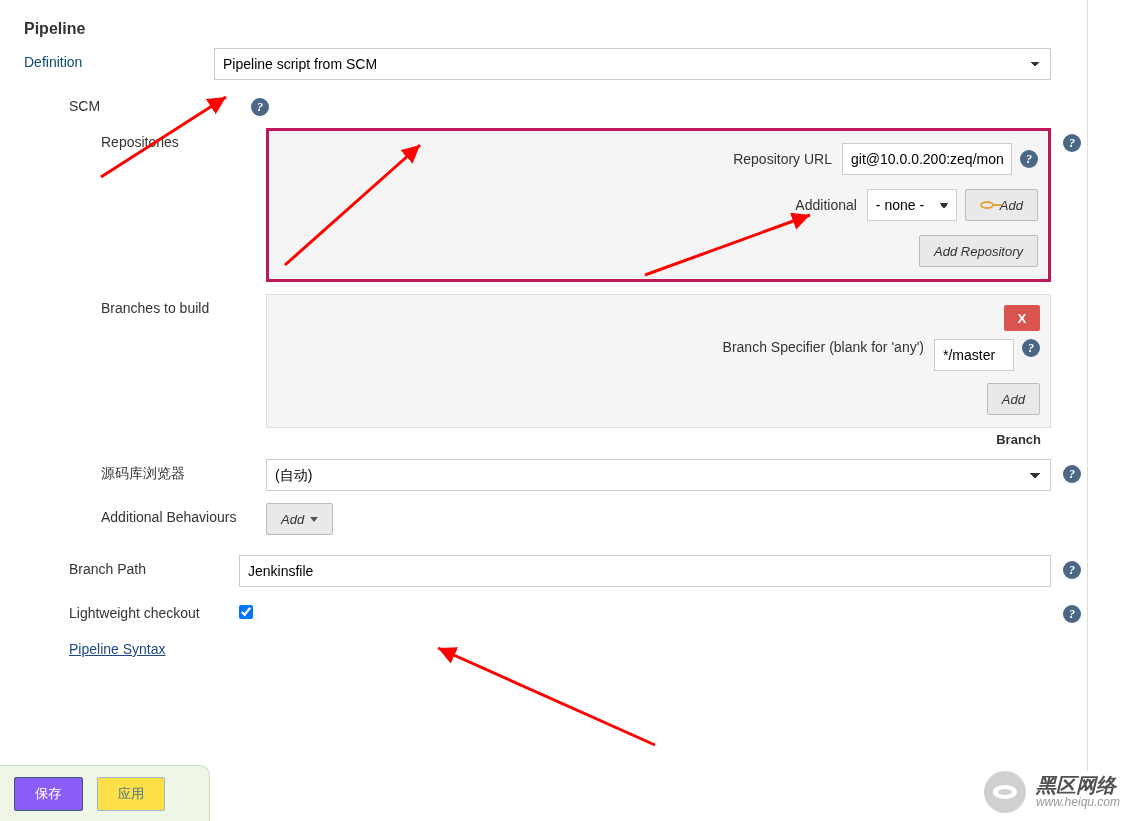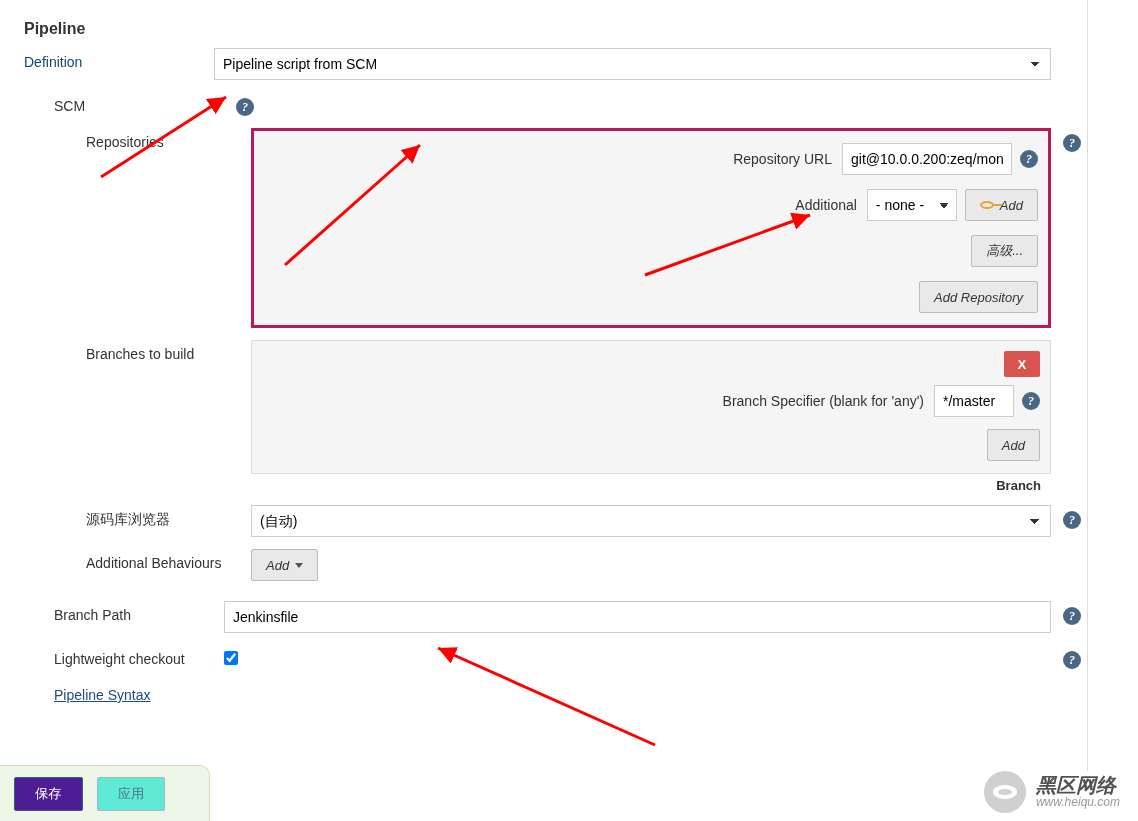--- a/index.html
+++ b/index.html
@@ -4,42 +4,42 @@
 <style>
 * { box-sizing: border-box; margin: 0; padding: 0; }
 body { font-family: Helvetica, Arial, sans-serif; font-size: 14px; color: #333; background: #fff; width: 1138px; height: 821px; position: relative; }
 .main-panel { position: absolute; left: 0; top: 0; right: 50px; bottom: 50px; border-right: 1px solid #ddd; padding: 20px 6px 20px 24px; }
 h2 { font-size: 16px; font-weight: bold; margin-bottom: 10px; }
 .row { display: flex; align-items: flex-start; margin-bottom: 12px; }
 .label-col { width: 190px; padding-top: 6px; color: #0c4a6e; }
 .label-col-2 { width: 170px; padding-top: 6px; color: #333; }
 .label-col-3 { width: 165px; padding-top: 6px; color: #333; }
 .field-col { flex: 1; }
-.indent-1 { margin-left: 30px; }
+.indent-1 { margin-left: 45px; }
 .indent-2 { margin-left: 32px; }
 select { width: 100%; height: 32px; border: 1px solid #ccc; background: #fff; padding: 0 8px; font-size: 14px; appearance: none; background-image: linear-gradient(45deg, transparent 50%, #333 50%), linear-gradient(135deg, #333 50%, transparent 50%); background-position: calc(100% - 15px) 13px, calc(100% - 10px) 13px; background-size: 5px 5px, 5px 5px; background-repeat: no-repeat; }
 input[type="text"] { height: 32px; border: 1px solid #ccc; padding: 0 8px; font-size: 14px; background: #fff; }
 input[type="checkbox"] { width: 14px; height: 14px; }
 .help-icon { display: inline-flex; width: 18px; height: 18px; border-radius: 50%; background: #4a6785; color: #fff; align-items: center; justify-content: center; font-size: 12px; font-weight: bold; font-style: italic; font-family: serif; margin-left: 8px; flex-shrink: 0; }
 .help-col { width: 30px; display: flex; justify-content: flex-end; align-items: flex-start; padding-top: 6px; }
 .repo-box { border: 3px solid #be185d; background: #f5f5f5; padding: 12px 10px; position: relative; }
 .repo-field-row { display: flex; align-items: center; margin-bottom: 14px; justify-content: flex-end; }
 .repo-field-row .rlabel { color: #333; margin-right: 10px; }
 .cred-sel { height: 32px; border: 1px solid #ccc; padding: 0 24px 0 8px; background: #fff; appearance: none; background-image: linear-gradient(45deg, transparent 50%, #333 50%), linear-gradient(135deg, #333 50%, transparent 50%); background-position: calc(100% - 12px) 13px, calc(100% - 7px) 13px; background-size: 5px 5px, 5px 5px; background-repeat: no-repeat; }
 .btn { display: inline-flex; align-items: center; justify-content: center; height: 32px; padding: 0 14px; border: 1px solid #bbb; background: #e9e9e9; color: #333; font-size: 13px; cursor: pointer; border-radius: 2px; font-style: italic; }
 .btn-key { gap: 6px; }
 .key-icon { display: inline-block; width: 14px; height: 8px; border: 2px solid #e6a23c; border-radius: 50%; position: relative; }
 .key-icon::after { content: ""; position: absolute; left: 10px; top: 1px; width: 10px; height: 2px; background: #e6a23c; }
 .del-btn { width: 36px; height: 26px; background: #d9534f; color: #fff; border: none; font-weight: bold; border-radius: 2px; cursor: pointer; }
 .branch-box { border: 1px solid #ddd; background: #f5f5f5; padding: 10px 10px 12px; position: relative; }
 .branch-label-below { text-align: right; font-size: 13px; font-weight: bold; color: #333; padding: 4px 10px 0 0; }
 .link { color: #204a87; text-decoration: underline; cursor: pointer; }
 .footer-bar { position: absolute; left: 0; bottom: 0; width: 210px; height: 56px; background: #eef6e8; border-top: 1px solid #cde0bd; border-right: 1px solid #cde0bd; border-top-right-radius: 10px; display: flex; align-items: center; padding: 0 14px; gap: 14px; }
-.save-btn { background: #4c1d95; color: #fff; border: 1px solid #3a5d70; height: 34px; padding: 0 20px; cursor: pointer; border-radius: 2px; }
-.apply-btn { background: #5eead4; color: #4b758b; border: 1px solid #9db8c9; height: 34px; padding: 0 20px; cursor: pointer; border-radius: 2px; }
+.save-btn { background: #8b5cf6; color: #fff; border: 1px solid #3a5d70; height: 34px; padding: 0 20px; cursor: pointer; border-radius: 2px; }
+.apply-btn { background: #fde047; color: #4b758b; border: 1px solid #9db8c9; height: 34px; padding: 0 20px; cursor: pointer; border-radius: 2px; }
 .watermark { position: absolute; right: 18px; bottom: 8px; display: flex; align-items: center; gap: 10px; opacity: 0.85; }
 .wm-circle { width: 42px; height: 42px; border-radius: 50%; background: #c8c8c8; display: flex; align-items: center; justify-content: center; }
 .wm-text { line-height: 1.1; }
 .wm-main { font-size: 20px; font-weight: bold; font-style: italic; color: #333; }
 .wm-sub { font-size: 12px; color: #888; font-style: italic; }
 svg.arrow { position: absolute; pointer-events: none; }
 .dropdown-caret { display: inline-block; margin-left: 6px; width: 0; height: 0; border-left: 4px solid transparent; border-right: 4px solid transparent; border-top: 5px solid #555; vertical-align: middle; }
 </style>
 </head>
 <body>
@@ -78,41 +78,38 @@
             <div class="repo-field-row">
               <span class="rlabel">Additional</span>
               <select class="cred-sel" style="width:90px">
                 <option>- none -</option>
               </select>
               <button class="btn btn-key" style="margin-left:8px">
                 <span class="key-icon"></span>
                 <span>Add</span>
               </button>
             </div>
-            <div class="repo-field-row">
-              <button class="btn">高级...</button>
-            </div>
             <div class="repo-field-row" style="margin-bottom:0">
               <button class="btn">Add Repository</button>
             </div>
           </div>
         </div>
         <div class="help-col">
             <span class="help-icon">?</span>
           </div>
       </div>
 
       <div class="row">
         <div class="label-col-3">Branches to build</div>
         <div class="field-col">
           <div class="branch-box">
             <div style="text-align:right;margin-bottom:8px;">
               <button class="del-btn">X</button>
             </div>
-            <div style="display:flex;align-items:center;justify-content:flex-end;margin-bottom:12px;">
+            <div style="display:flex;align-items:flex-start;justify-content:flex-end;margin-bottom:12px;">
               <span class="rlabel" style="margin-right:10px">Branch Specifier (blank for 'any')</span>
               <input type="text" style="width: 80px;" value="*/master">
               <span class="help-icon">?</span>
             </div>
             <div style="text-align:right;">
               <button class="btn">Add</button>
             </div>
           </div>
           <div class="branch-label-below">Branch</div>
         </div>

